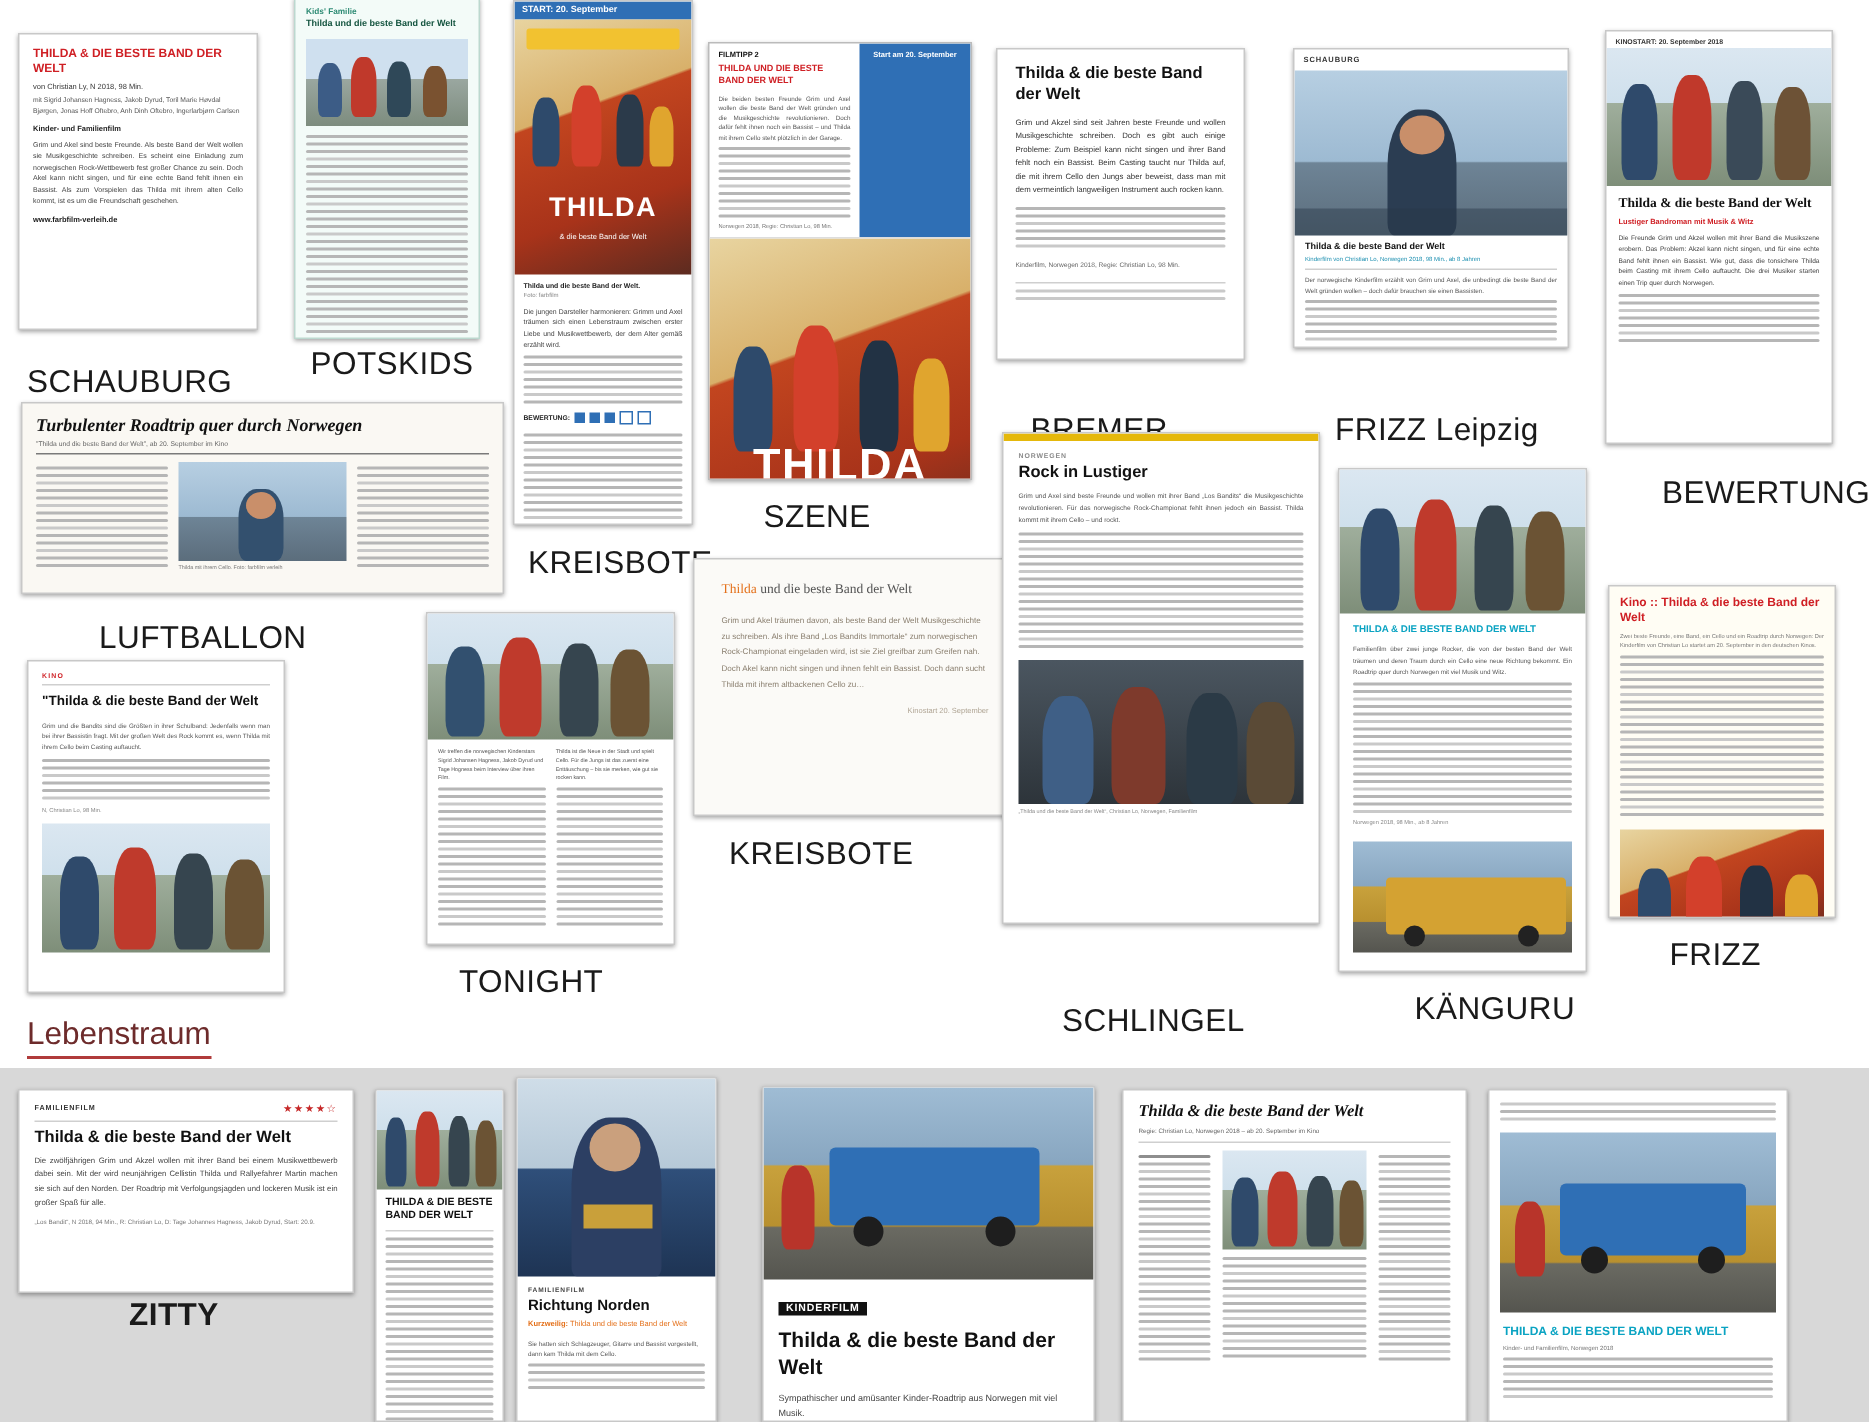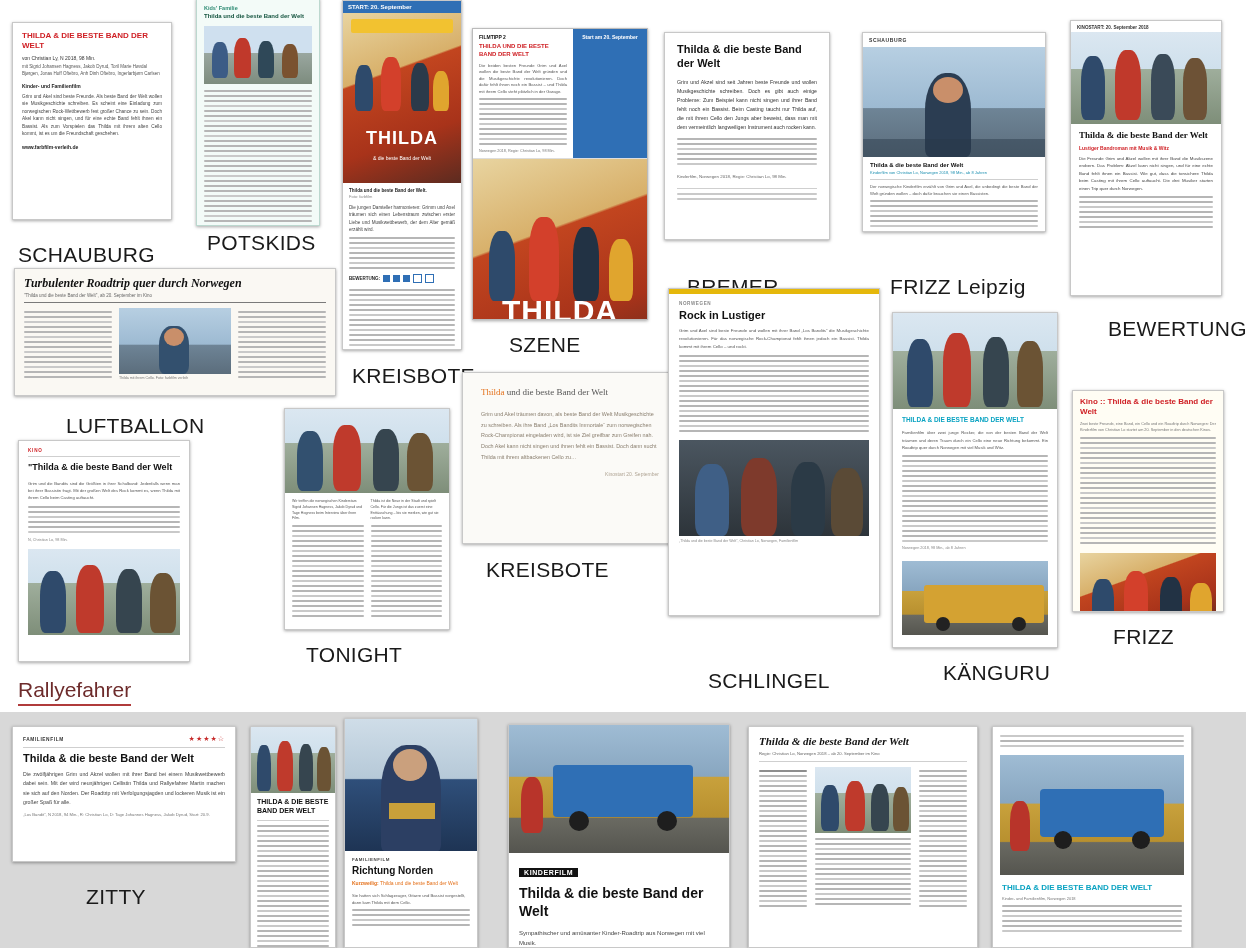--- a/index.html
+++ b/index.html
@@ -539,35 +539,35 @@
         <div class="ln s"></div>
     </div>
     <div style="font-size:3.8px;color:#888;margin-top:5px;">N, Christian Lo, 98 Min.</div>
     <div class="ph kids" style="height:86px;margin-top:7px;">
       <div class="fig" style="left:12px;top:22px;width:26px;height:62px;background:#2f4a6b;"></div>
       <div class="fig" style="left:48px;top:16px;width:28px;height:68px;background:#bf3a2c;"></div>
       <div class="fig" style="left:88px;top:20px;width:26px;height:64px;background:#36454f;"></div>
       <div class="fig" style="left:122px;top:24px;width:26px;height:60px;background:#6b5334;"></div>
     </div>
   </div>
-  <div class="kultur" style="left:18px;top:678px;">Rallyefahrer</div>
+  <div class="kultur" style="left:18px;top:678px;">Lebenstraum</div>
 
   <div class="graybar" style="top:712px;height:236px;"></div>
 
   <div class="clip shadow bordered" style="left:12px;top:726px;width:224px;height:136px;padding:8px 10px;">
     <div style="display:flex;justify-content:space-between;align-items:center;">
       <span style="font-size:4.8px;font-weight:bold;color:#333;letter-spacing:.6px;">FAMILIENFILM</span>
       <span class="stars" style="font-size:7px;">★★★★☆</span>
     </div>
     <div class="rule" style="margin:4px 0;"></div>
     <div class="hd" style="font-size:11px;color:#111;">Thilda &amp; die beste Band der Welt</div>
     <div style="font-size:5.2px;color:#444;margin-top:6px;line-height:1.8;text-align:justify;">Die zwölfjährigen Grim und Akzel wollen mit ihrer Band bei einem Musikwettbewerb dabei sein. Mit der wird neunjährigen Cellistin Thilda und Rallyefahrer Martin machen sie sich auf den Norden. Der Roadtrip mit Verfolgungsjagden und lockeren Musik ist ein großer Spaß für alle.</div>
     <div style="font-size:4.2px;color:#777;margin-top:5px;line-height:1.6;">„Los Bandit“, N 2018, 94 Min., R: Christian Lo, D: Tage Johannes Hagness, Jakob Dyrud, Start: 20.9.</div>
   </div>
-  <div class="caption big" style="left:86px;top:885px;">ZITTY</div>
+  <div class="caption big" style="left:86px;top:865px;font-weight:bold;">ZITTY</div>
 
   <div class="clip shadow bordered" style="left:250px;top:726px;width:86px;height:222px;padding:0;">
     <div class="ph kids" style="height:66px;">
       <div class="fig" style="left:6px;top:18px;width:14px;height:46px;background:#2f4a6b;"></div>
       <div class="fig" style="left:26px;top:14px;width:16px;height:50px;background:#bf3a2c;"></div>
       <div class="fig" style="left:48px;top:17px;width:14px;height:47px;background:#36454f;"></div>
       <div class="fig" style="left:66px;top:20px;width:14px;height:44px;background:#6b5334;"></div>
     </div>
     <div style="padding:5px 6px;">
       <div class="hd" style="font-size:7px;line-height:1.25;color:#111;">THILDA &amp; DIE BESTE BAND DER WELT</div>

